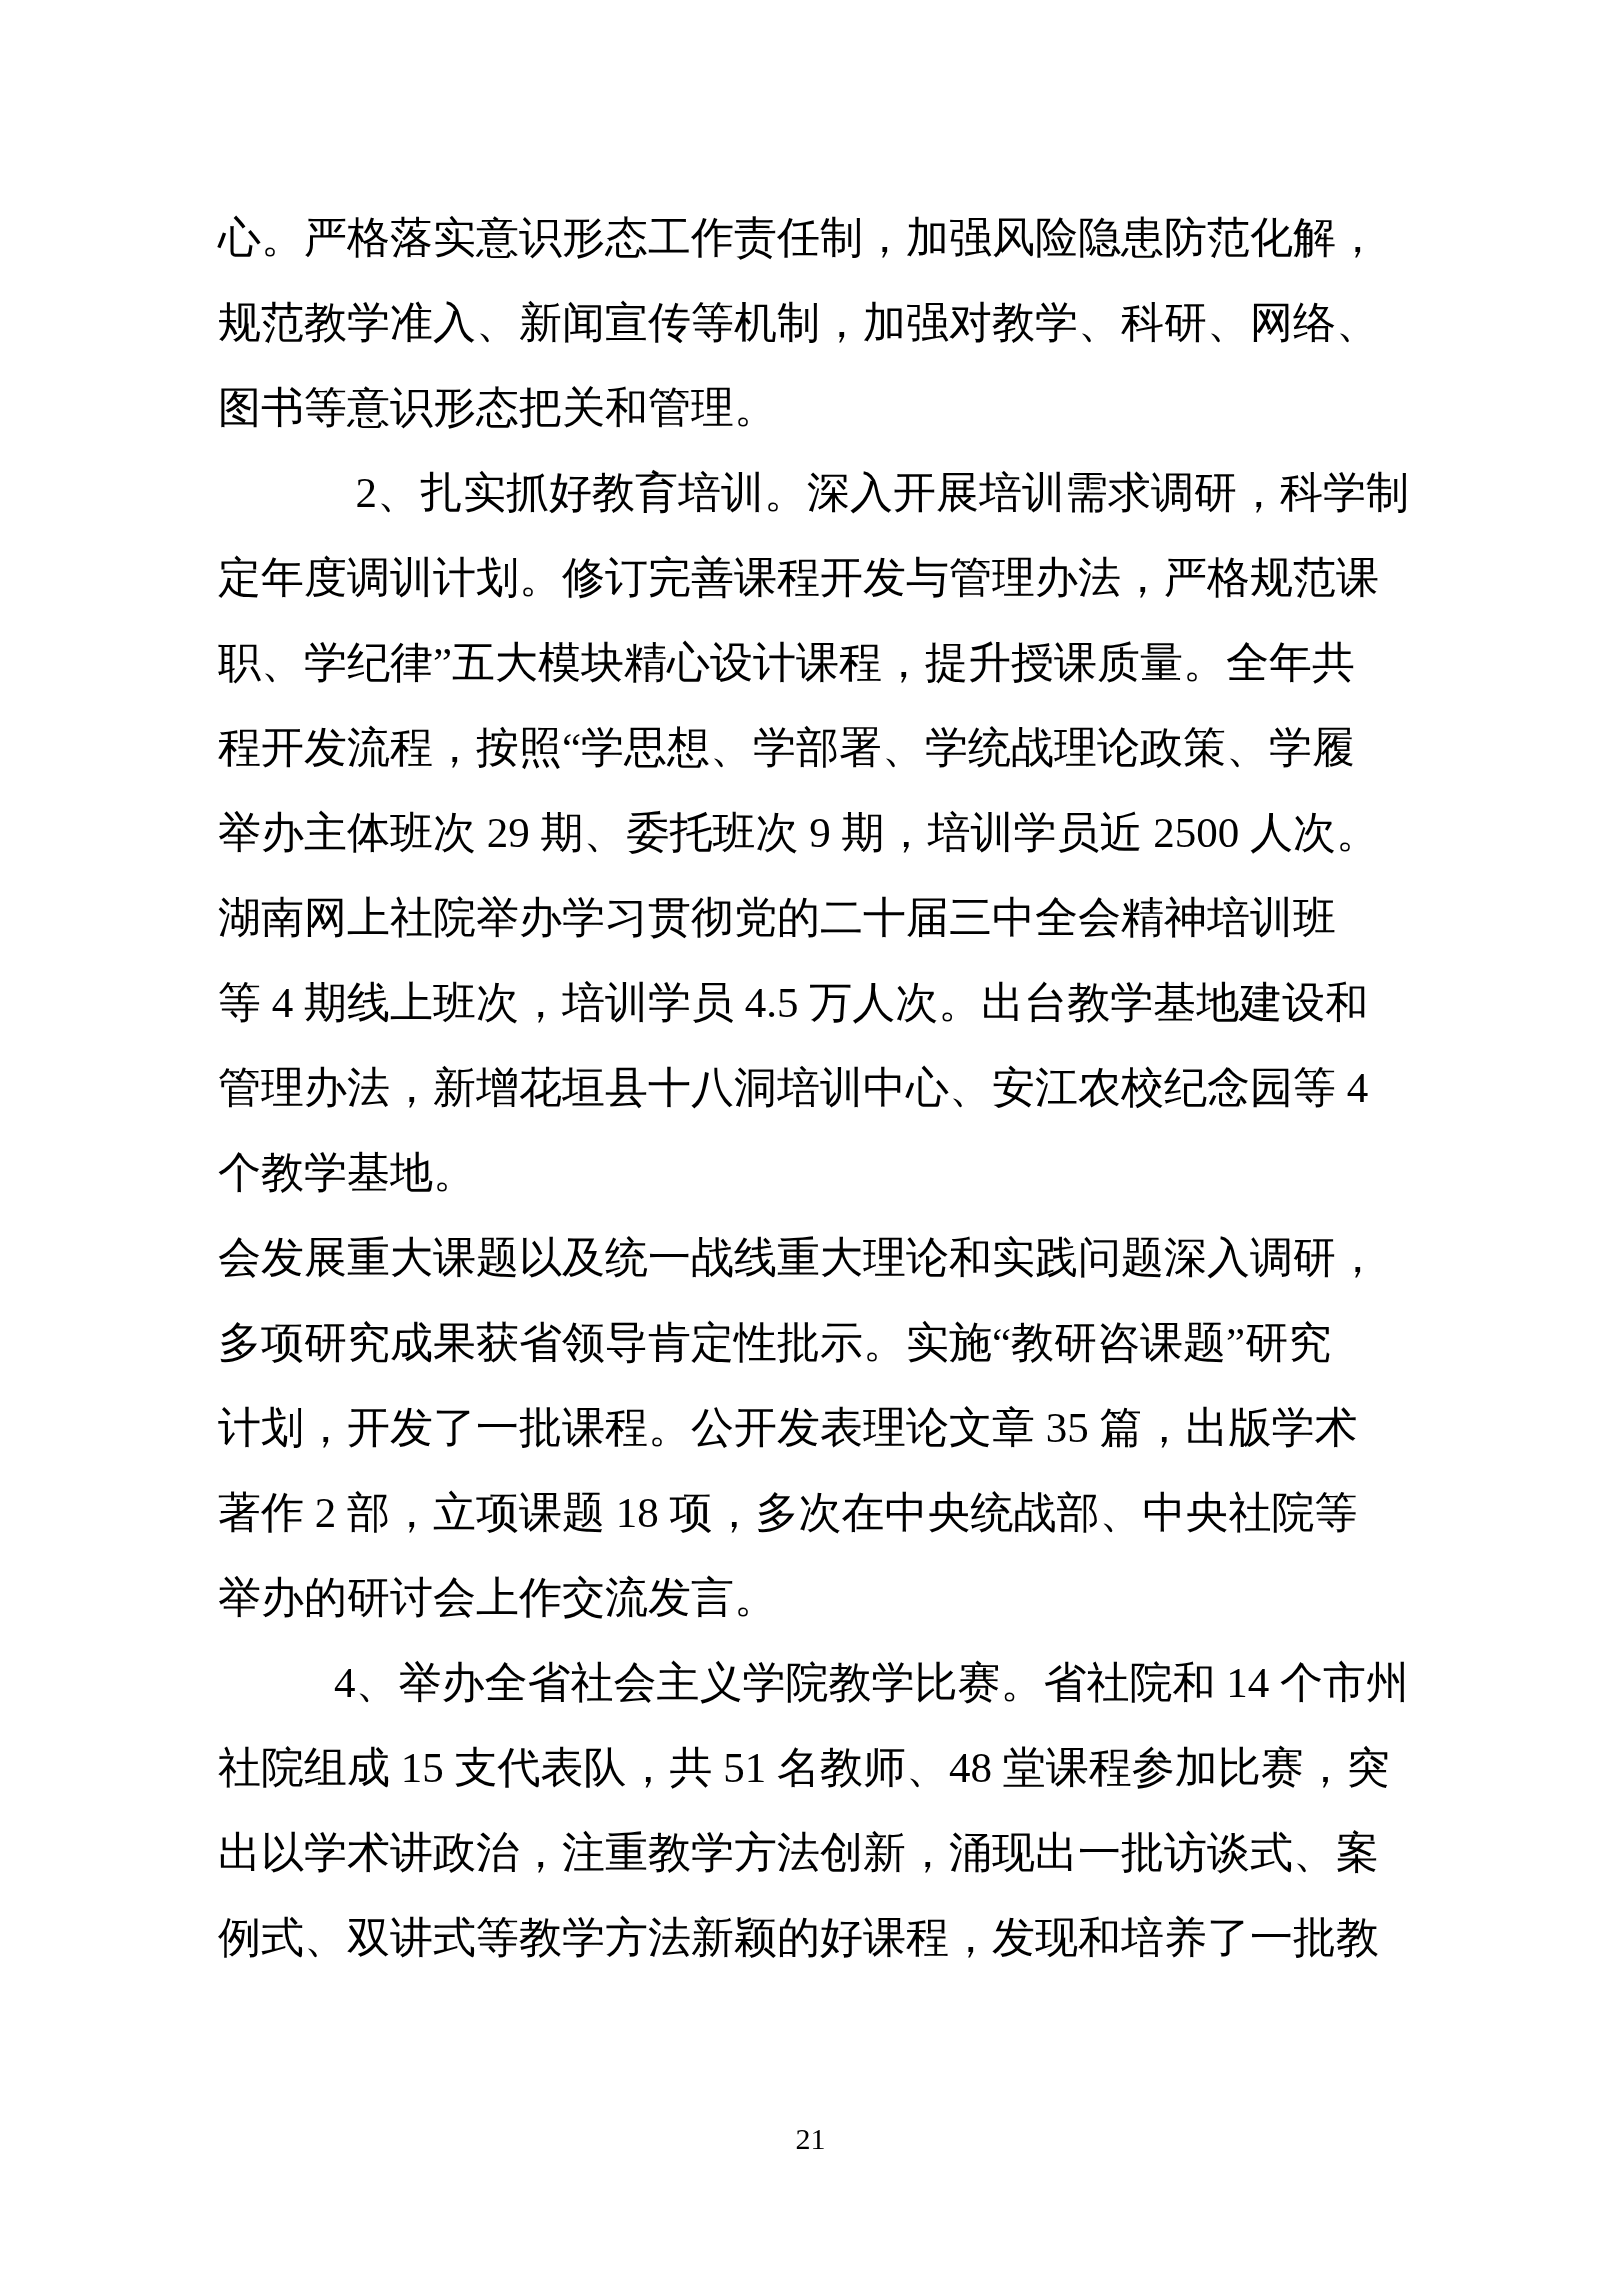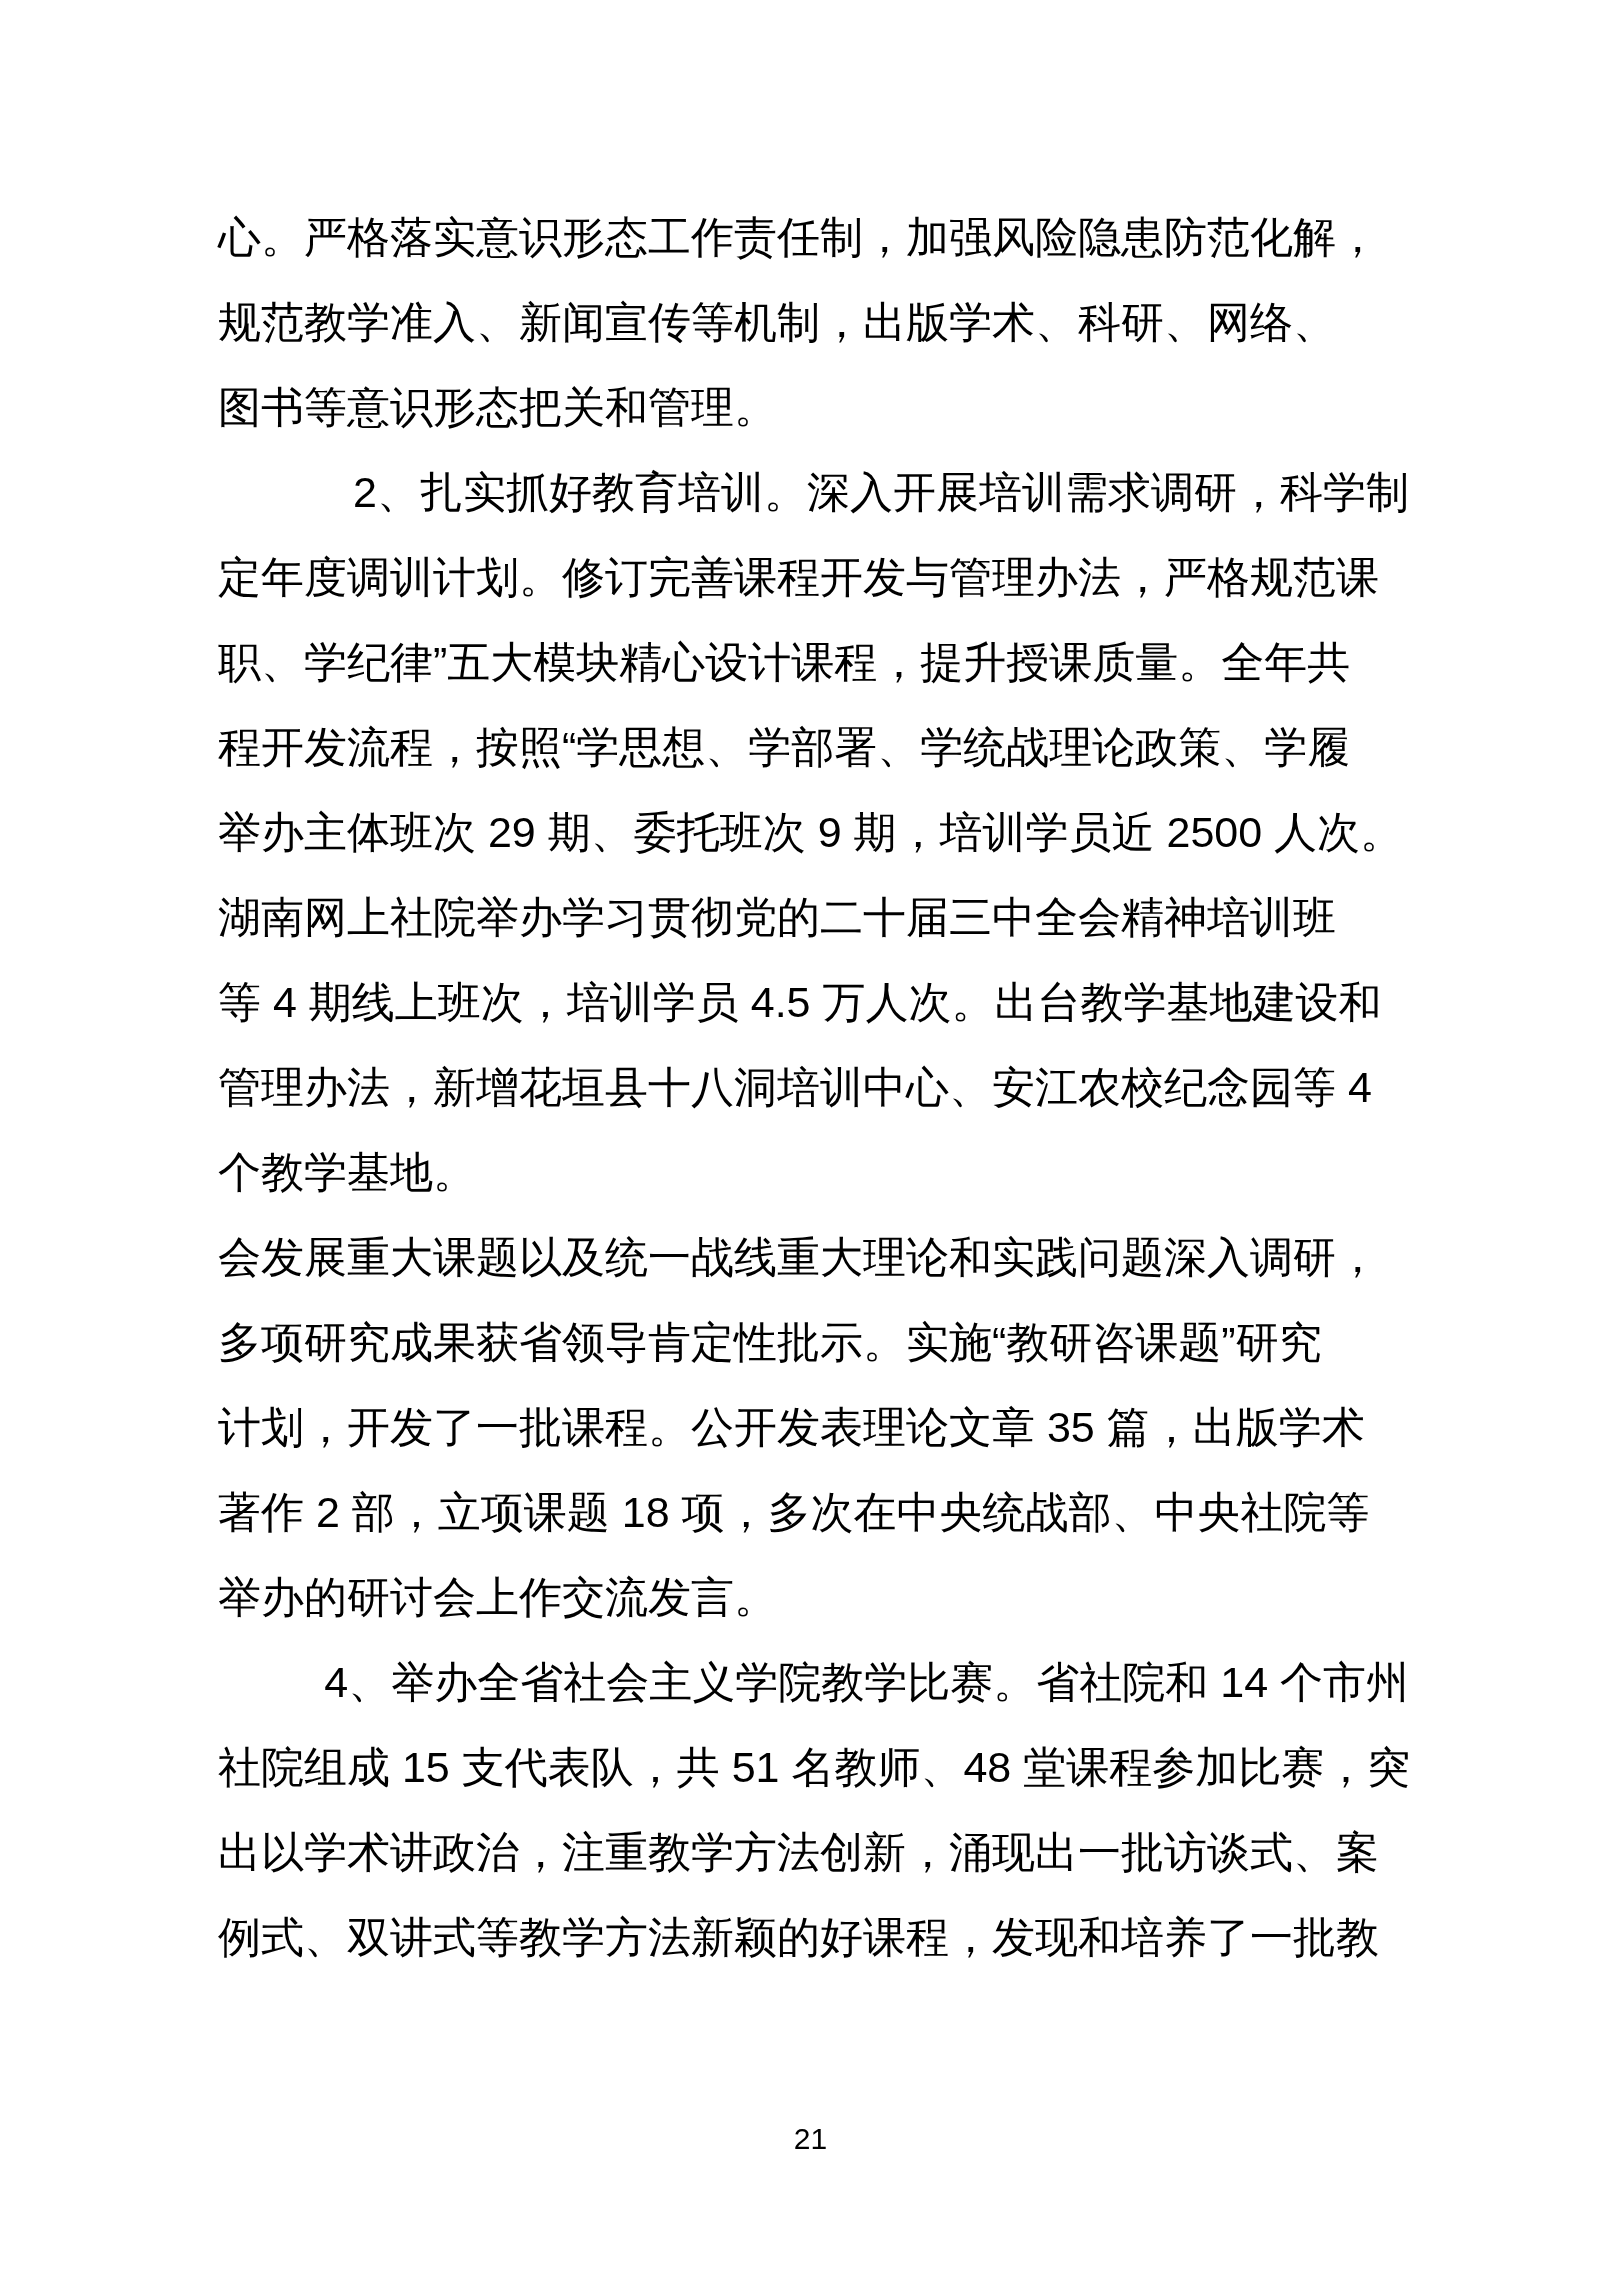--- a/index.html
+++ b/index.html
@@ -6,21 +6,21 @@
     margin: 0;
     padding: 0;
     background: #ffffff;
   }
   .page {
     position: relative;
     width: 1621px;
     height: 2293px;
     background: #ffffff;
     overflow: hidden;
-    font-family: Liberation Sans, sans-serif;
+    font-family: Liberation Serif, serif;
     color: #000000;
   }
   .body-text {
     position: absolute;
     left: 218px;
     top: 195px;
     width: 1191px;
   }
   .line {
     font-size: 43px;
@@ -43,21 +43,21 @@
     font-size: 30px;
     line-height: 31px;
   }
 </style>
 </head>
 <body>
 
 <div class="page">
   <div class="body-text">
       <div class="line">心。严格落实意识形态工作责任制，加强风险隐患防范化解，</div>
-      <div class="line">规范教学准入、新闻宣传等机制，出版学术、科研、网络、</div>
+      <div class="line">规范教学准入、新闻宣传等机制，加强对教学、科研、网络、</div>
       <div class="line">图书等意识形态把关和管理。</div>
       <div class="line indent">2、扎实抓好教育培训。深入开展培训需求调研，科学制</div>
       <div class="line">定年度调训计划。修订完善课程开发与管理办法，严格规范课</div>
       <div class="line">职、学纪律”五大模块精心设计课程，提升授课质量。全年共</div>
       <div class="line">程开发流程，按照“学思想、学部署、学统战理论政策、学履</div>
       <div class="line">举办主体班次 29 期、委托班次 9 期，培训学员近 2500 人次。</div>
       <div class="line">湖南网上社院举办学习贯彻党的二十届三中全会精神培训班</div>
       <div class="line">等 4 期线上班次，培训学员 4.5 万人次。出台教学基地建设和</div>
       <div class="line">管理办法，新增花垣县十八洞培训中心、安江农校纪念园等 4</div>
       <div class="line">个教学基地。</div>

